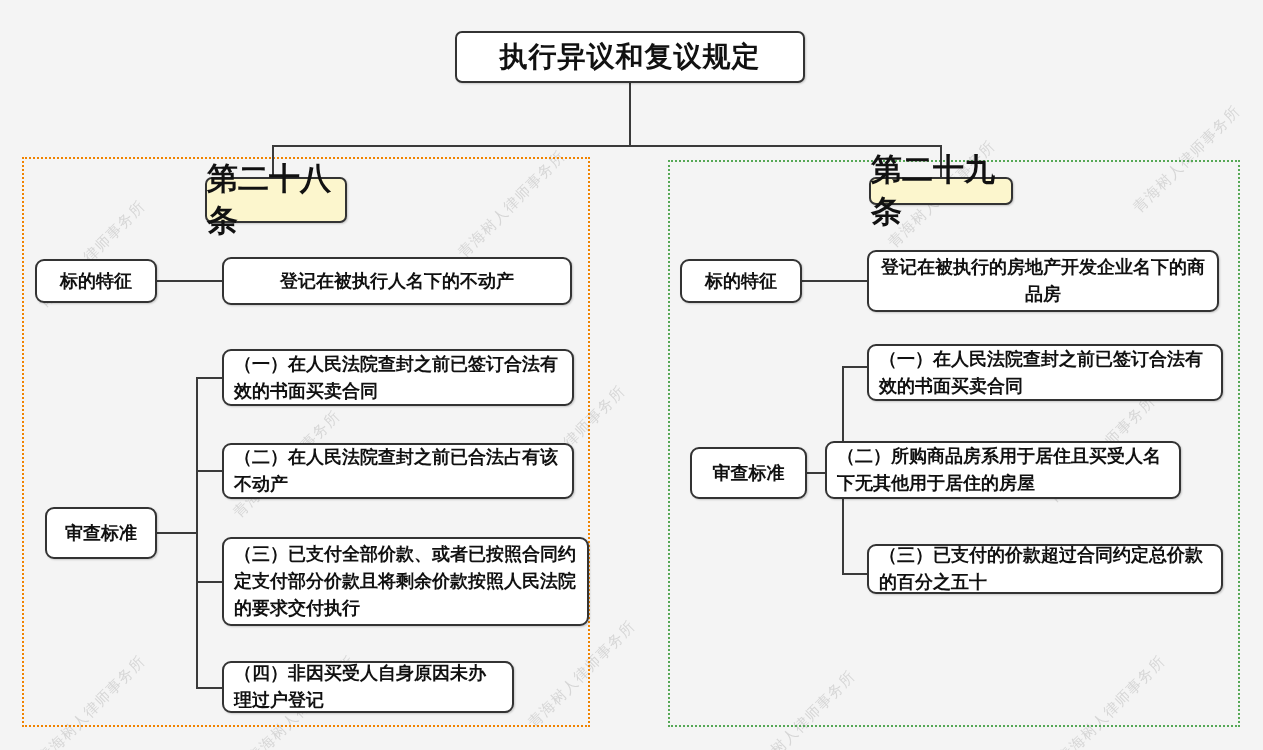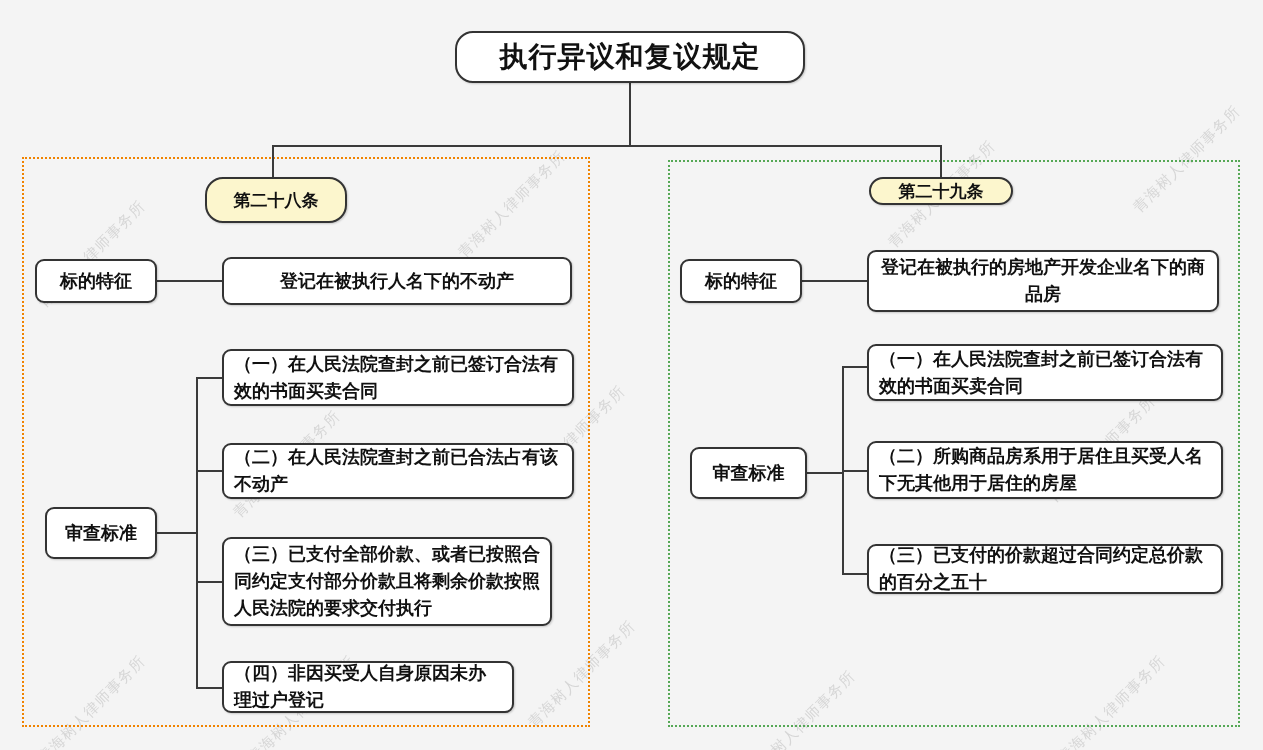--- a/index.html
+++ b/index.html
@@ -5,27 +5,27 @@
   html,body{margin:0;padding:0;}
   body{
     width:1263px;height:750px;position:relative;overflow:hidden;
     background:#f4f4f4;
     font-family:"Liberation Sans","DejaVu Sans",sans-serif;
     color:#111;
   }
   .line{position:absolute;background:#3a3a3a;}
   .box{
     position:absolute;box-sizing:border-box;
-    background:#ffffff;border:2px solid #333;border-radius:18px;
+    background:#ffffff;border:2px solid #333;border-radius:7px;
     display:flex;align-items:center;justify-content:center;
     box-shadow:1px 1px 2px rgba(0,0,0,0.18);
     font-weight:700;
   }
   .title-box{font-size:28px;letter-spacing:1px;}
-  .article-box{background:#fcf6cd;font-size:17px;}
+  .article-box{background:#fcf6cd;font-size:31px;}
   .label-box{font-size:18px;border-radius:9px;}
   .detail-box{
     font-size:18px;line-height:27px;border-radius:9px;
     padding:3px 10px;justify-content:center;
   }
   .detail-left{justify-content:flex-start;text-align:left;}
   .detail-center{text-align:center;}
   .group{
     position:absolute;box-sizing:border-box;background:transparent;
     border-width:2px;border-style:dotted;
@@ -98,21 +98,21 @@
 <div class="box label-box" style="left:45px;top:507px;width:112px;height:52px">
   <span>审查标准</span>
 </div>
 
 <div class="box detail-box detail-left" style="left:222px;top:349px;width:352px;height:57px">
   <span>（一）在人民法院查封之前已签订合法有效的书面买卖合同</span>
 </div>
 <div class="box detail-box detail-left" style="left:222px;top:443px;width:352px;height:56px">
   <span>（二）在人民法院查封之前已合法占有该不动产</span>
 </div>
-<div class="box detail-box detail-left" style="left:222px;top:537px;width:330px;height:89px">
+<div class="box detail-box detail-left" style="left:222px;top:537px;width:367px;height:89px">
   <span>（三）已支付全部价款、或者已按照合同约定支付部分价款且将剩余价款按照人民法院的要求交付执行</span>
 </div>
 <div class="box detail-box detail-left" style="left:222px;top:661px;width:292px;height:52px">
   <span>（四）非因买受人自身原因未办理过户登记</span>
 </div>
 
 <div class="box article-box" style="left:869px;top:177px;width:144px;height:28px">
   <span>第二十九条</span>
 </div>
 
@@ -124,18 +124,18 @@
   <span>登记在被执行的房地产开发企业名下的商品房</span>
 </div>
 
 <div class="box label-box" style="left:690px;top:447px;width:117px;height:52px">
   <span>审查标准</span>
 </div>
 
 <div class="box detail-box detail-left" style="left:867px;top:344px;width:356px;height:57px">
   <span>（一）在人民法院查封之前已签订合法有效的书面买卖合同</span>
 </div>
-<div class="box detail-box detail-left" style="left:867px;top:441px;width:356px;height:58px">
+<div class="box detail-box detail-left" style="left:825px;top:441px;width:356px;height:58px">
   <span>（二）所购商品房系用于居住且买受人名下无其他用于居住的房屋</span>
 </div>
 <div class="box detail-box detail-left" style="left:867px;top:544px;width:356px;height:50px">
   <span>（三）已支付的价款超过合同约定总价款的百分之五十</span>
 </div>
 
 </body></html>

